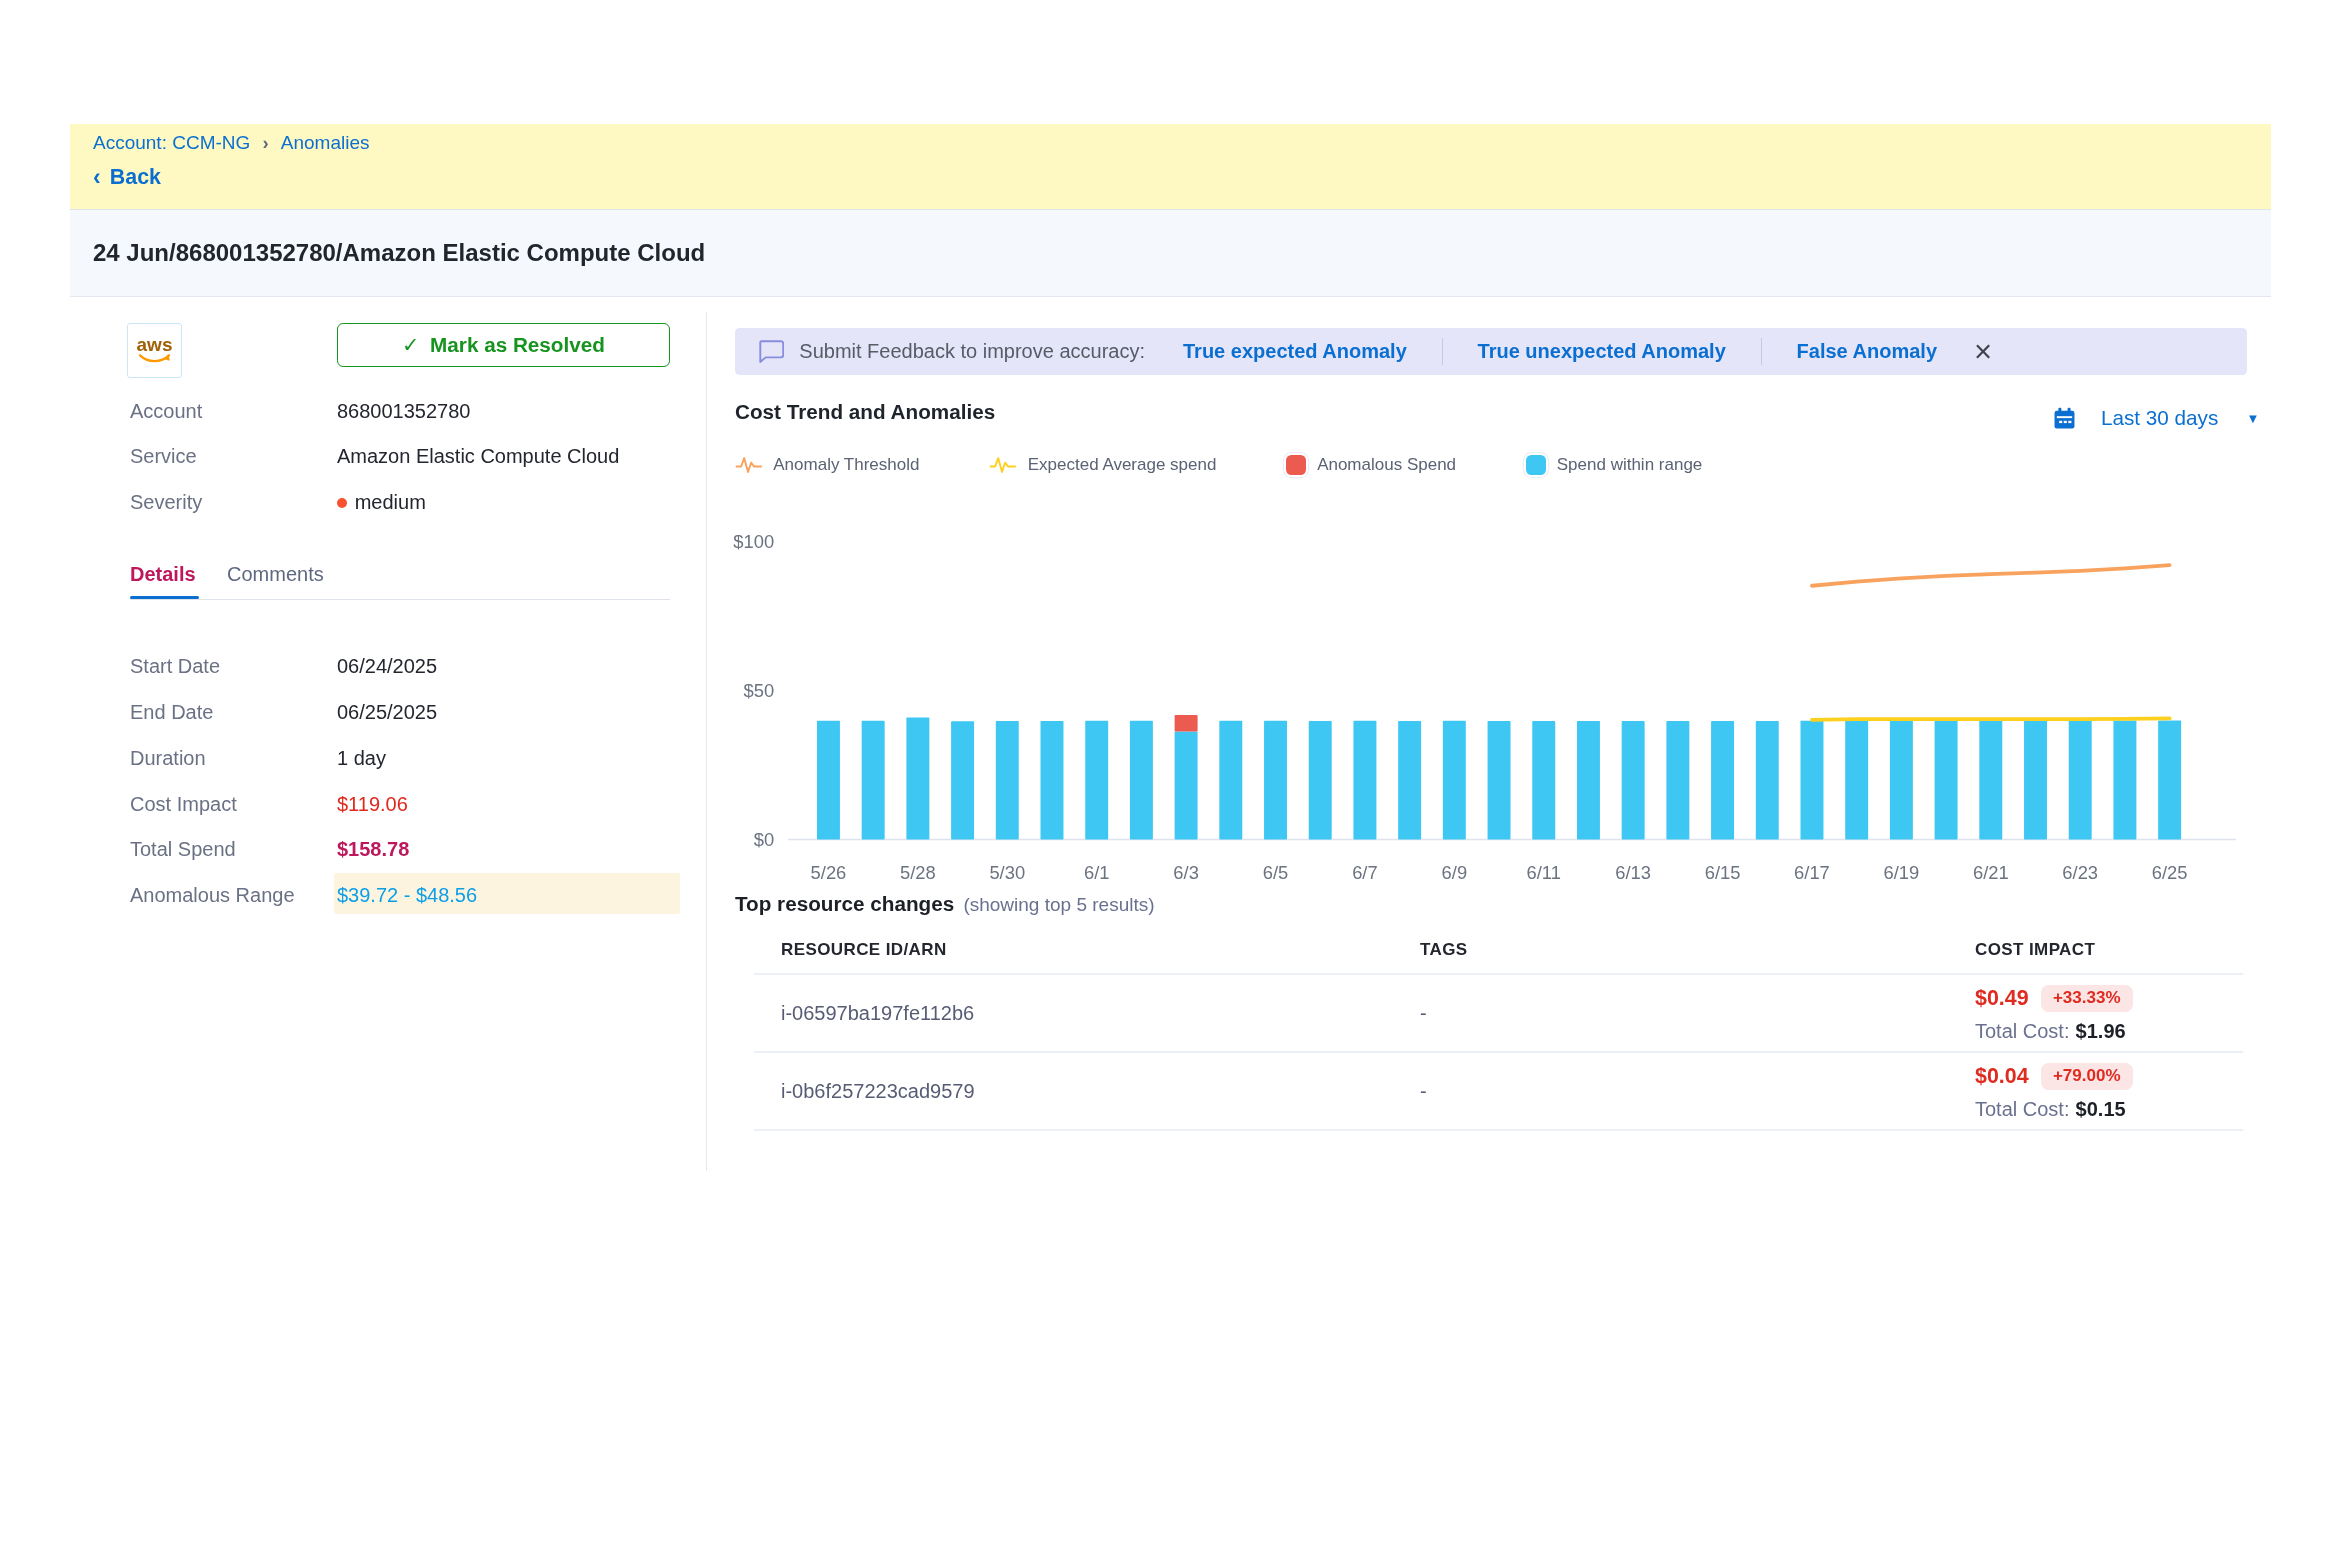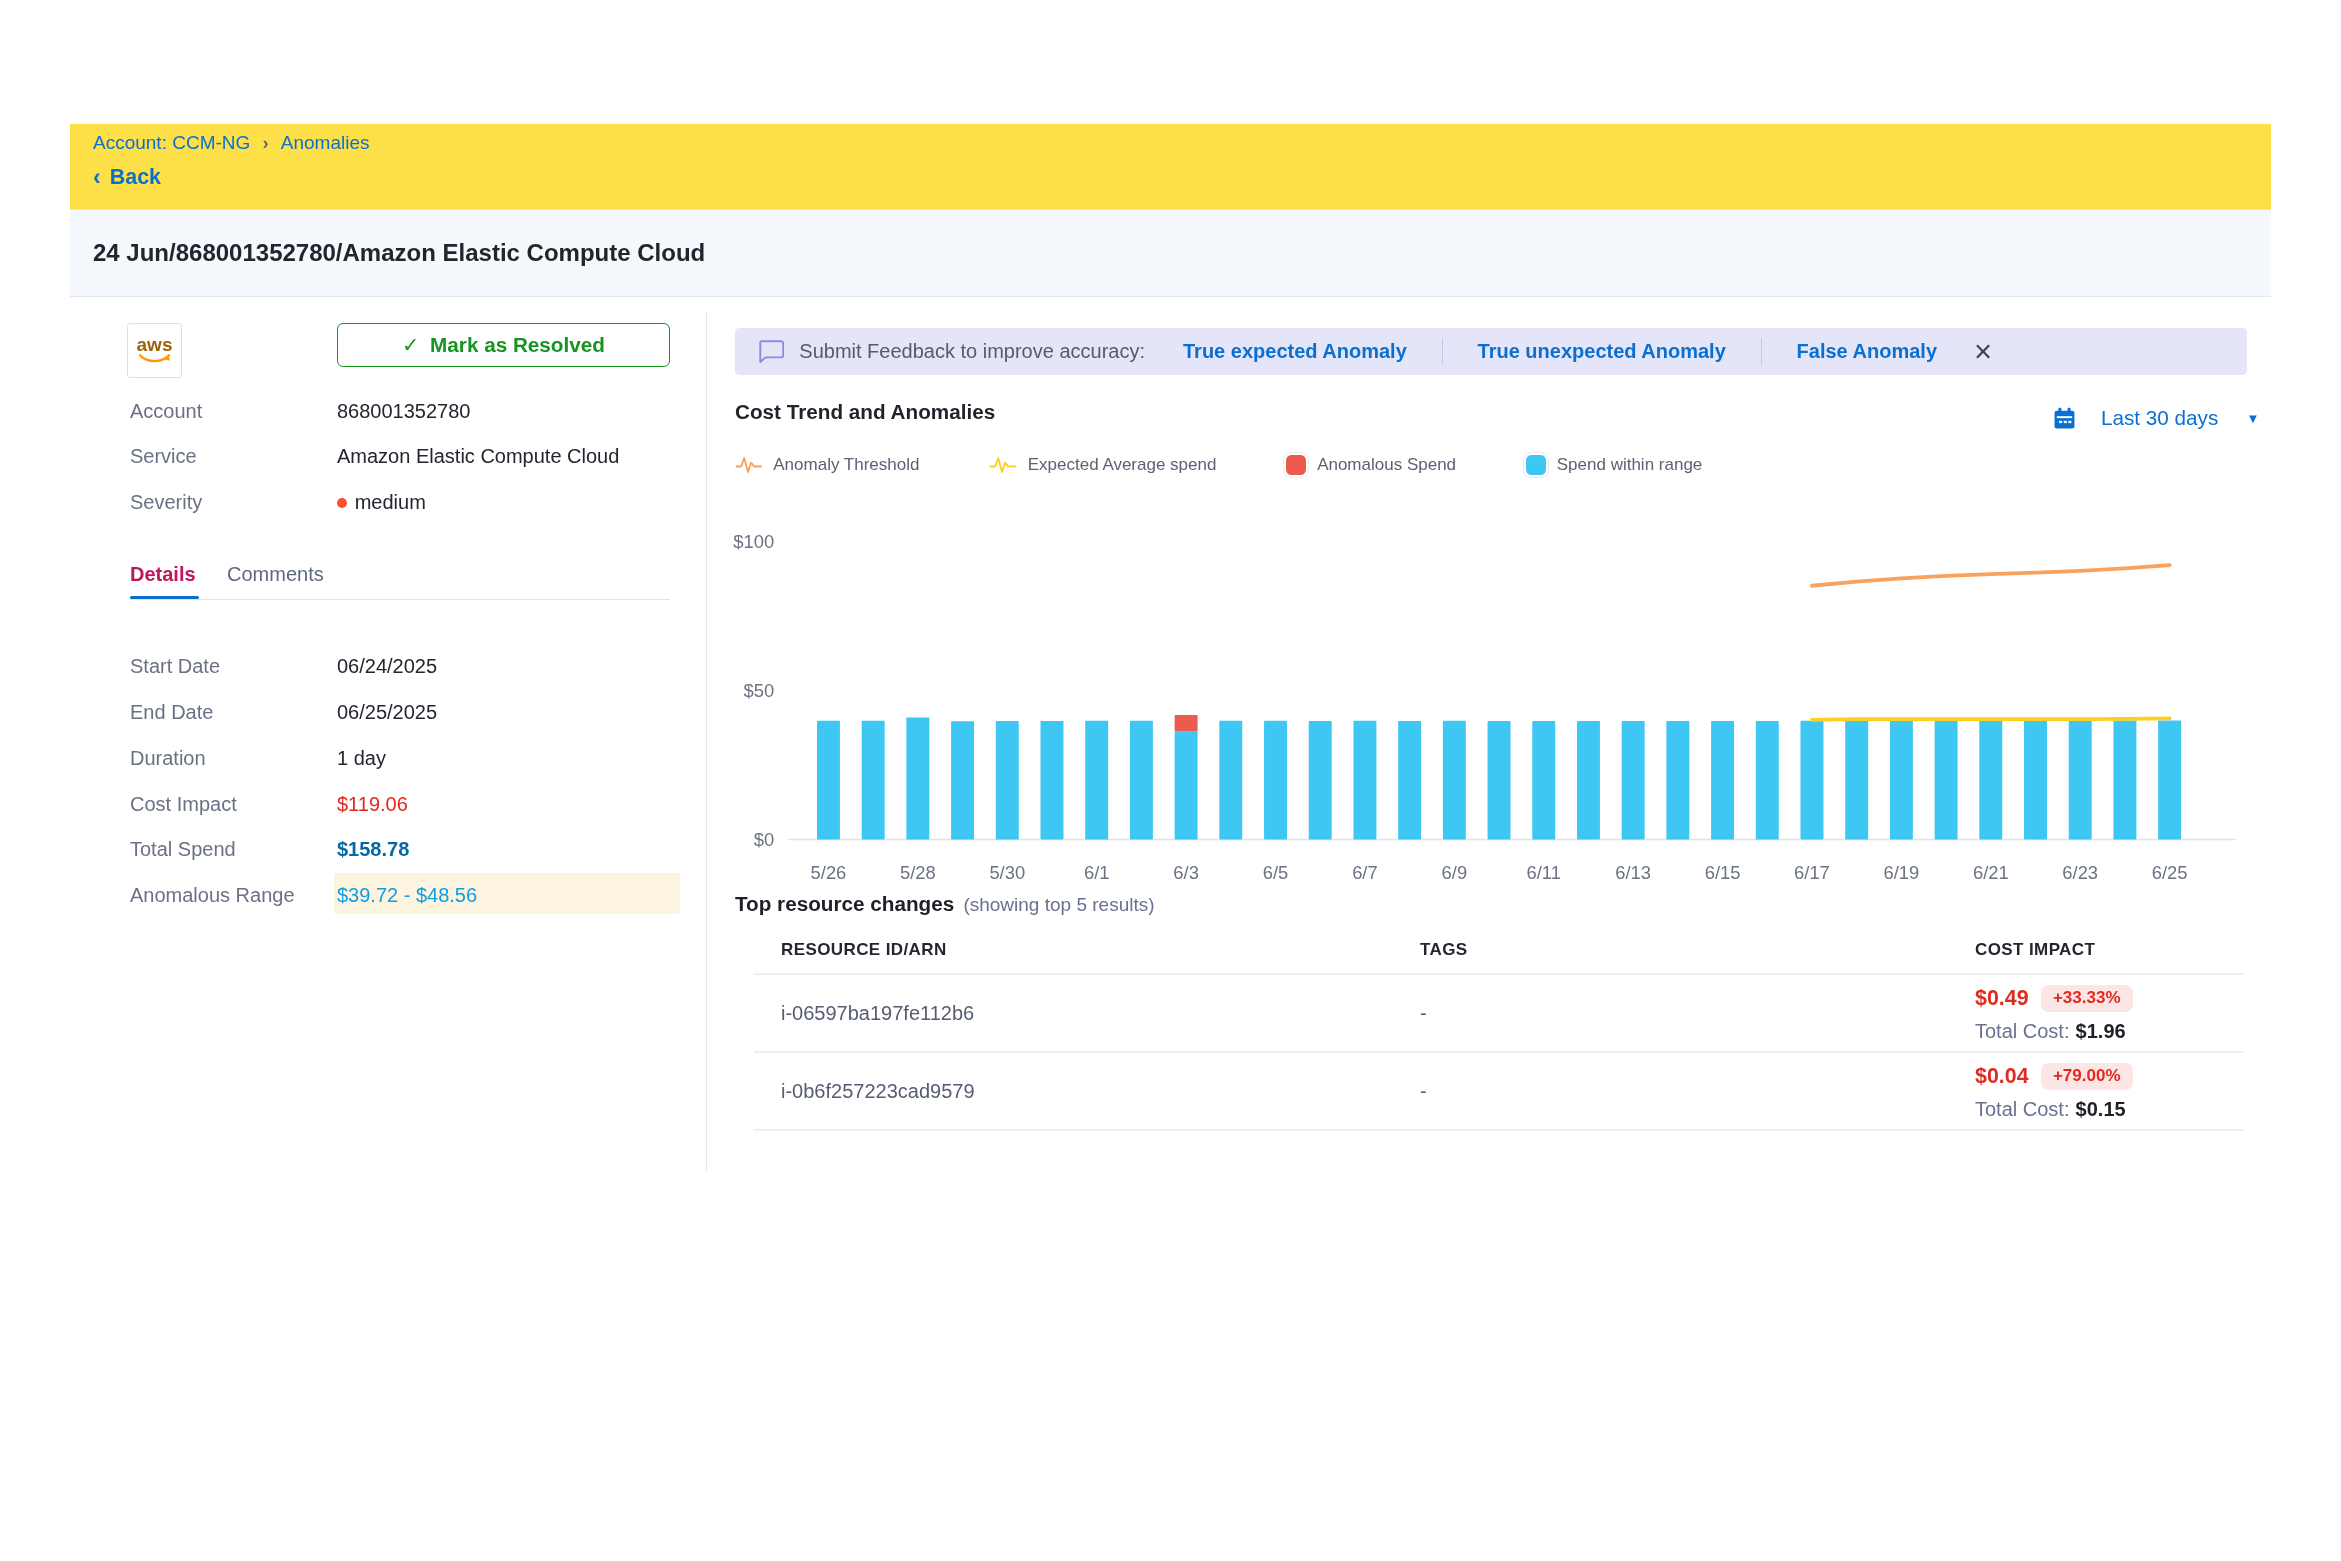--- a/index.html
+++ b/index.html
@@ -2,21 +2,21 @@
 <html style="font-size:12.2px"><head>
 <meta charset="utf-8">
 <style>
   html,body{margin:0;padding:0;background:#ffffff;}
   *{box-sizing:border-box;}
   .stage{position:relative;width:2342px;height:1561px;background:#ffffff;overflow:hidden;
          font-family:"Liberation Sans","DejaVu Sans",sans-serif;color:#23262E;}
 
   
   #band-top{position:absolute;left:70px;top:124px;width:2201px;height:86px;
-            background:#fde047;border-bottom:0.8px solid #DEE3EC;}
+            background:#fef9c3;border-bottom:0.8px solid #DEE3EC;}
   .crumbs{position:absolute;left:23px;top:7.7px;font-size:19px;display:flex;align-items:center;}
   .crumb{color:#0B6FD1;cursor:pointer;}
   .crumb-sep{color:#5F6880;margin:0 12.2px;font-size:18.4px;font-weight:700;}
   .back{position:absolute;left:23px;top:41px;display:flex;align-items:center;gap:9.2px;
         color:#0B6FD1;font-weight:700;font-size:21.4px;cursor:pointer;}
   .back-chev{font-size:23px;line-height:21.4px;}
   #band-title{position:absolute;left:70px;top:210px;width:2201px;height:87px;
               background:#F5F8FD;border-bottom:0.8px solid #E3E8F0;}
   #band-title h1{position:absolute;left:23px;top:29px;margin:0;font-size:24px;font-weight:700;color:#21252C;}
 
@@ -38,21 +38,21 @@
   .tab{position:absolute;top:563px;font-size:20px;cursor:pointer;}
   #tab-details{left:130px;color:#be185d;font-weight:700;}
   #tab-comments{left:227px;color:#5E6880;}
   #tab-underline{position:absolute;left:130px;top:596px;width:69px;height:3.1px;background:#0B6FD1;border-radius:1.5px;}
   #tab-divider{position:absolute;left:130px;top:599px;width:540px;height:0.8px;background:#DFE3EA;}
 
   .drow{position:absolute;left:130px;width:566px;height:26px;font-size:20px;display:flex;align-items:center;}
   .drow .lbl{width:207px;flex:0 0 207px;color:#6A7184;}
   .v-normal{color:#23262E;}
   .v-red{color:#E0281C;}
-  .v-bold{color:#0369a1;font-weight:700;}
+  .v-bold{color:#be185d;font-weight:700;}
   .v-range{color:#0C9FE8;position:relative;z-index:1;}
   #range-highlight{position:absolute;left:334px;top:873px;width:346px;height:41px;background:#FCF4DE;border-radius:2.3px;}
 
   #divider-v{position:absolute;left:706px;top:312px;width:0.8px;height:859px;background:#E4E8EF;}
 
   
   #feedback-bar{position:absolute;left:735px;top:328px;width:1512px;height:47px;background:#E4E5F8;
                 border-radius:4.6px;display:flex;align-items:center;padding:0 23px;}
   .fb-icon{margin-right:15.3px;display:flex;align-items:center;}
   .fb-prompt{font-size:20px;color:#565B66;margin-right:38px;}

